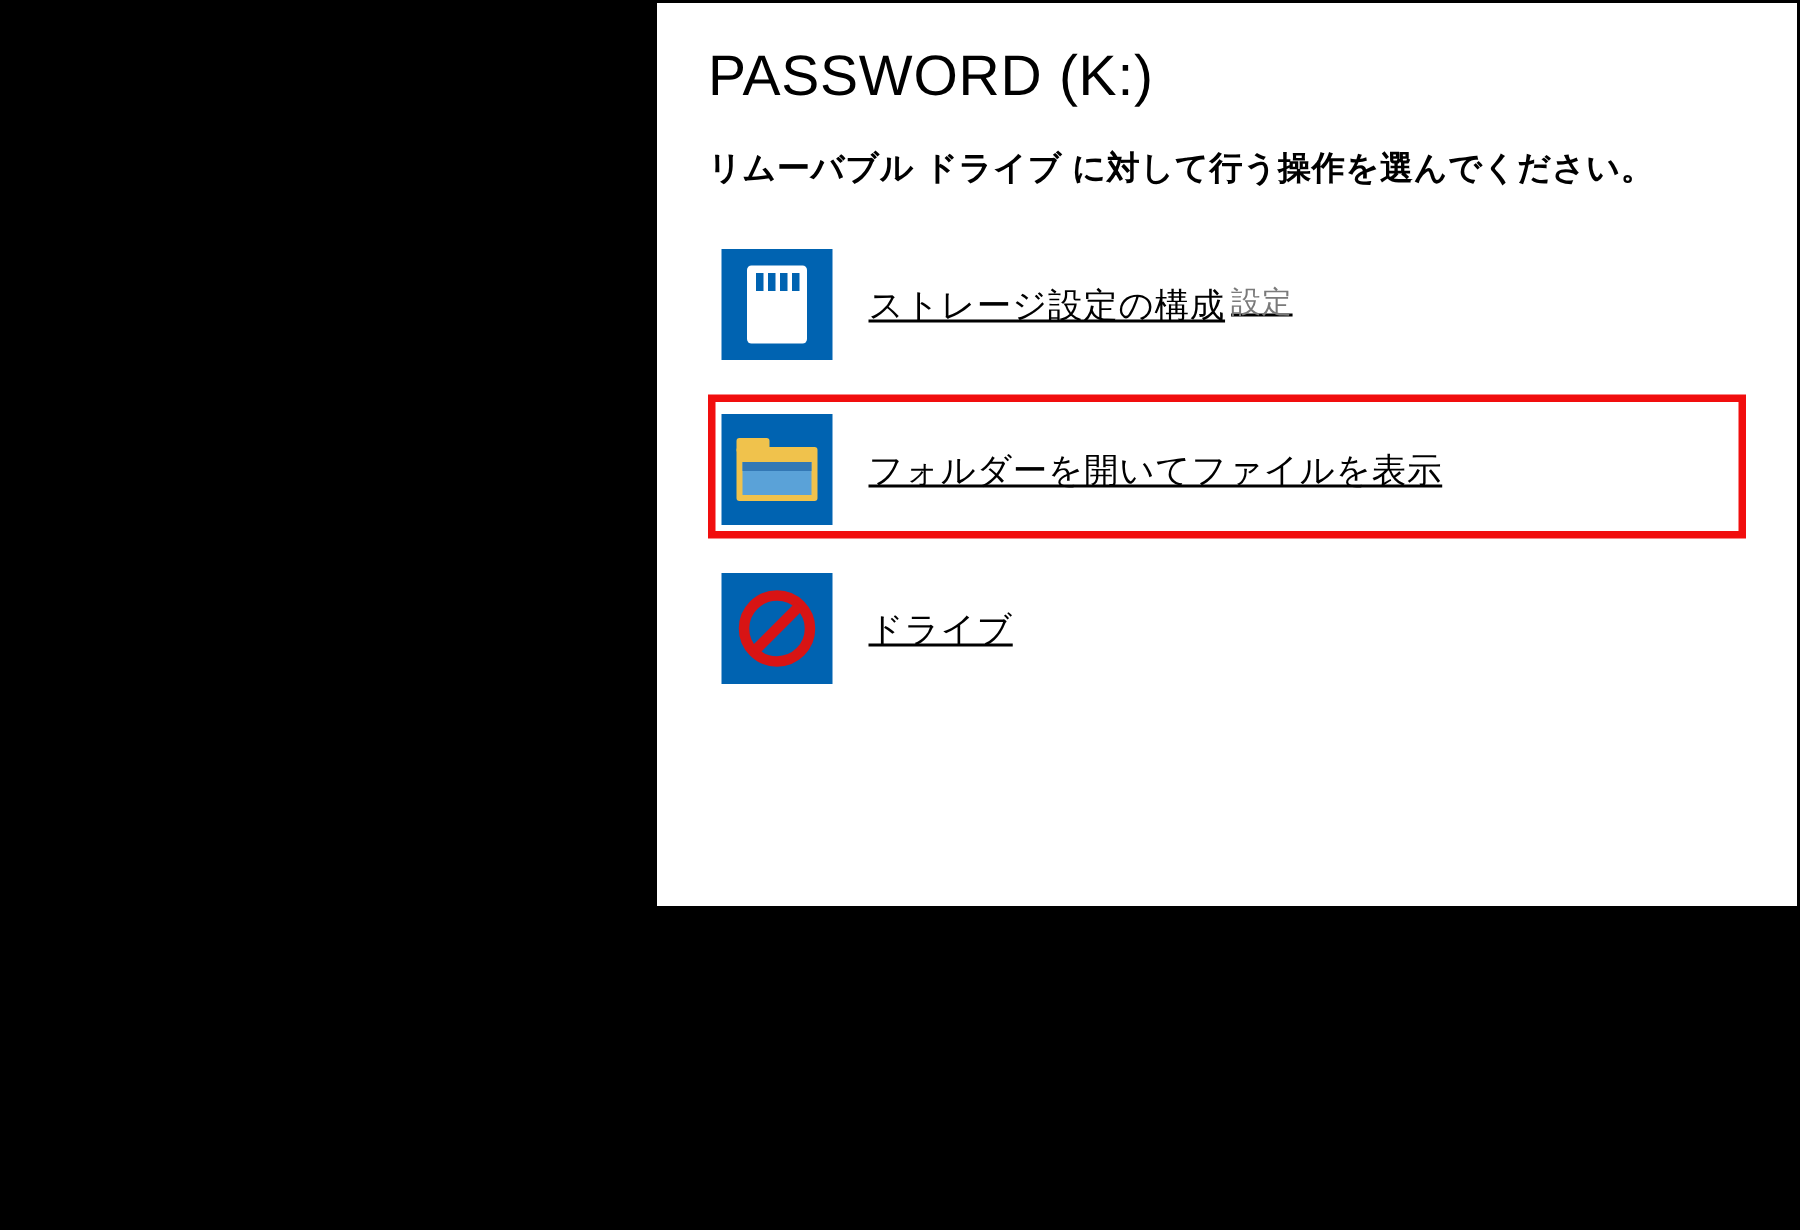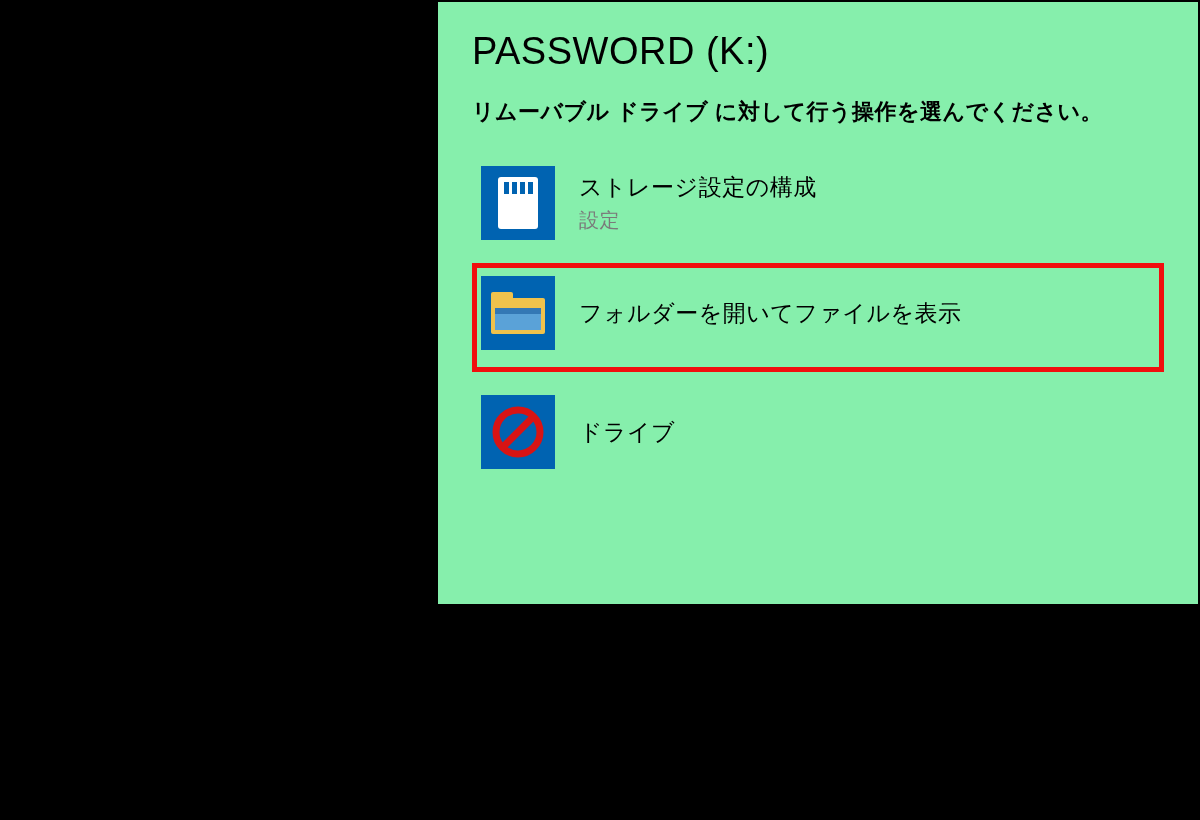--- a/index.html
+++ b/index.html
@@ -14,21 +14,21 @@
       font-family: "Yu Gothic UI", "Meiryo", "Segoe UI", sans-serif;
       position: relative;
       overflow: hidden;
     }
     .autoplay-panel {
       position: absolute;
       left: 438px;
       top: 2px;
       width: 760px;
       height: 602px;
-      background: #86efac;
+      background: #ffffff;
       padding: 28px 34px 20px 34px;
     }
     .panel-title {
       font-size: 38px;
       font-weight: 300;
       letter-spacing: 0.5px;
       color: #000;
       margin-bottom: 24px;
     }
     .panel-subtitle {
@@ -46,35 +46,36 @@
     .option-item {
       display: flex;
       align-items: center;
       gap: 24px;
       padding: 8px 10px 8px 4px;
       cursor: pointer;
       border: 5px solid transparent;
     }
     .option-item.highlighted {
       border: 5px solid #f10e0e;
-      padding: 8px 10px 17px 4px;
+      padding: 8px 10px 4px 4px;
     }
     .option-icon-box {
       width: 74px;
       height: 74px;
       background: #0063b1;
       display: flex;
       align-items: center;
       justify-content: center;
       flex-shrink: 0;
     }
     .option-text {
       display: flex;
-      flex-direction: column;
+      flex-direction: row;
       gap: 4px;
+      text-decoration: underline;
     }
     .option-label {
       font-size: 23px;
       color: #000;
       font-weight: 400;
       letter-spacing: 0.5px;
     }
     .option-sublabel {
       font-size: 20px;
       color: #7a7a7a;

